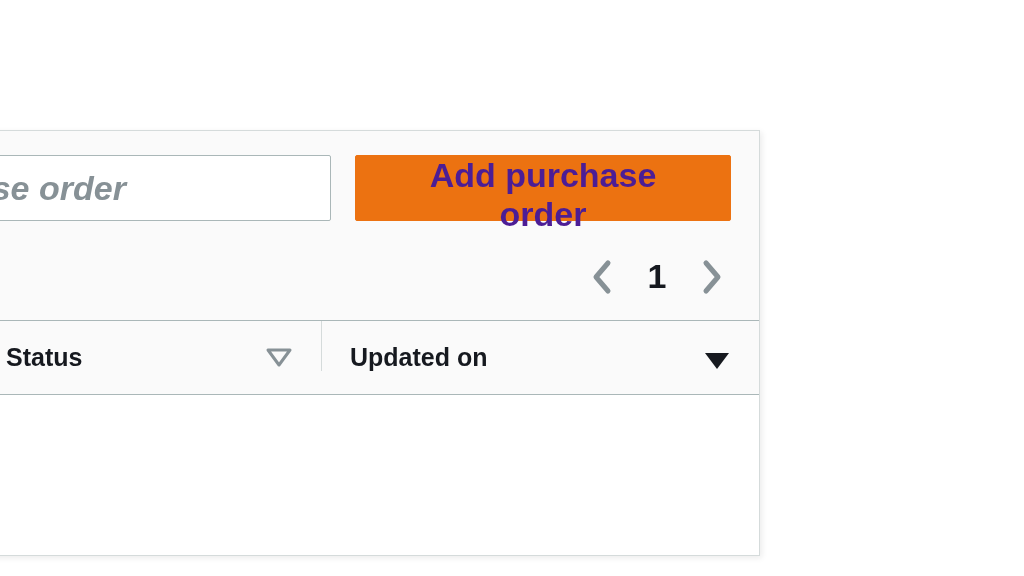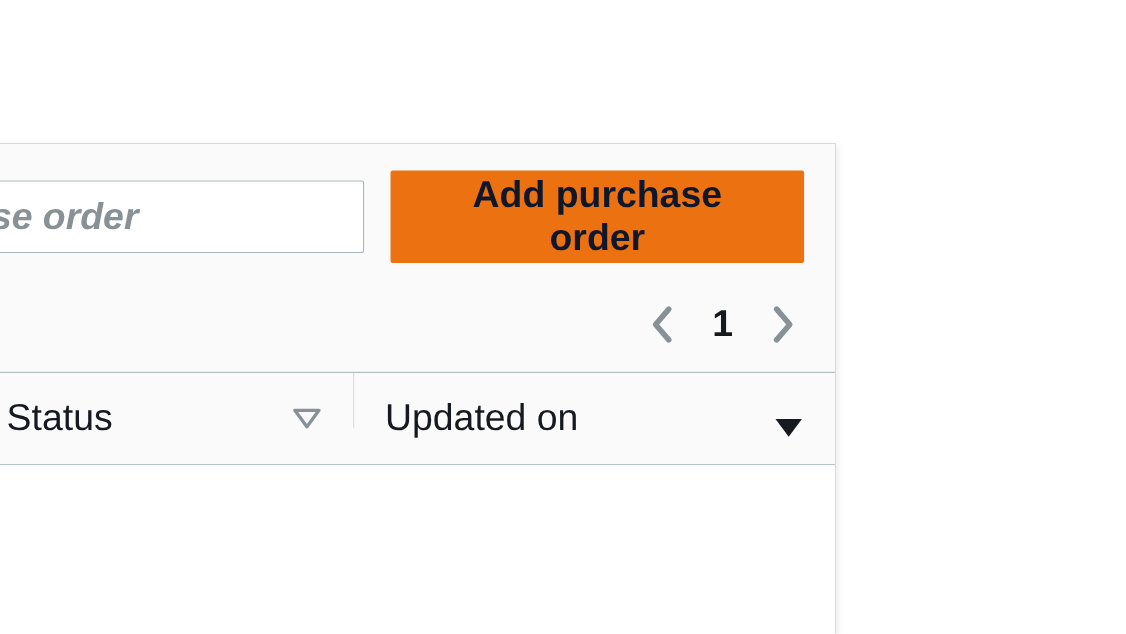--- a/index.html
+++ b/index.html
@@ -37,26 +37,26 @@
       color: #879196;
       padding: 0 20px;
       background: #ffffff;
       font-family: inherit;
     }
     .search-input::placeholder {
       color: #879196;
       font-style: italic;
     }
     .add-btn {
-      height: 84px;
+      height: 66px;
       padding: 0 34px;
       background: #ec7211;
       border: 1px solid #ec7211;
       border-radius: 2px;
-      color: #0f172a;
+      color: #4c1d95;
       font-size: 34px;
       font-weight: 700;
       cursor: pointer;
       font-family: inherit;
     }
     .pagination-row {
       display: flex;
       justify-content: flex-end;
       align-items: center;
       padding: 18px 28px 24px 28px;
@@ -97,22 +97,22 @@
     }
     .col-status {
       width: 520px;
       padding-left: 205px;
     }
     .col-updated {
       flex: 1;
       align-items: flex-end;
     }
     .col-label {
-      font-size: 34px;
-      font-weight: 400;
+      font-size: 25px;
+      font-weight: 700;
       color: #16191f;
     }
     .col-sort {
       display: flex;
       align-items: center;
       background: none;
       border: none;
       cursor: pointer;
       padding: 0;
     }

